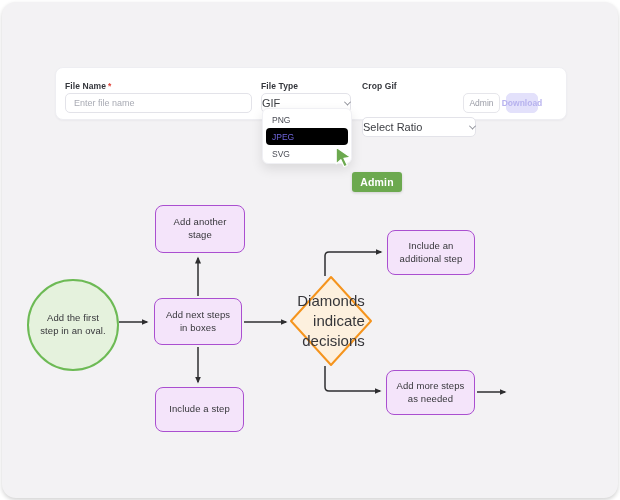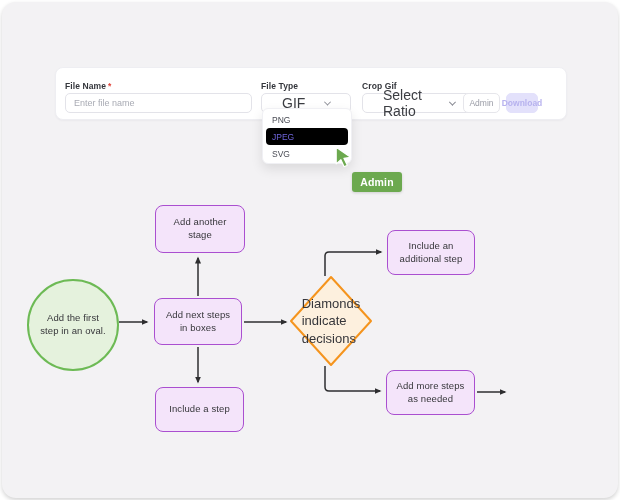--- a/index.html
+++ b/index.html
@@ -18,21 +18,21 @@
   .fld-label { position:absolute; top:13px; font-size:8.5px; font-weight:600; color:#34363c; letter-spacing:.1px; }
   .req { color:#e0443a; margin-left:2px; }
   .txt-input {
     position:absolute; left:9px; top:25px; width:187px; height:20px;
     border:1px solid #e3e3e9; border-radius:5px; font-size:9px; color:#3b3d42;
     padding:0 8px; outline:none; font-family:inherit; background:#fff;
   }
   .txt-input::placeholder { color:#a9abb4; }
   .select {
     position:absolute; top:25px; height:20px; border:1px solid #e3e3e9; border-radius:5px;
-    background:#fff; display:flex; align-items:center; padding:0 20px; font-size:14px; color:#3b3d42;
+    background:#fff; display:flex; align-items:center; padding:0 0; font-size:11px; color:#3b3d42;
     justify-content:space-between; cursor:pointer;
   }
   .chev { width:5px; height:5px; border-right:1.2px solid #8b8d96; border-bottom:1.2px solid #8b8d96; transform:rotate(45deg) translate(-1px,-1px); }
   .btn {
     position:absolute; top:25px; height:20px; border-radius:5px; font-size:8.5px;
     display:flex; align-items:center; justify-content:center; cursor:pointer; font-family:inherit;
   }
   .btn-cancel { left:407px; width:37px; background:#fff; border:1px solid #e6e6eb; color:#9a9ca6; }
   .btn-download { left:450px; width:32px; background:#e3e1fb; border:1px solid #e3e1fb; color:#b7b2ee; font-weight:600; }
   
@@ -57,22 +57,22 @@
   .oval  { background:#e5f2dd; border:2px solid #6dba55; border-radius:50%; }
   .boxn  { background:#f4e4fa; border:1.5px solid #aa4fd0; border-radius:8px; }
   #oval-start { left:25px;  top:277px; width:92px; height:92px; }
   #box-top    { left:153px; top:203px; width:90px; height:48px; }
   #box-center { left:152px; top:296px; width:88px; height:47px; }
   #box-bottom { left:153px; top:385px; width:89px; height:45px; }
   #box-tr     { left:385px; top:228px; width:88px; height:45px; }
   #box-br     { left:384px; top:368px; width:89px; height:45px; }
   #oval-end   { left:508px; top:348px; width:92px; height:92px; }
   .diamond-text { position:absolute; left:289px; top:275px; width:80px; height:88px;
-                  display:flex; align-items:center; justify-content:center; text-align:left;
-                  font-size:13px; line-height:1.32; color:#36363a; white-space:pre-line; }
+                  display:flex; align-items:center; justify-content:center; text-align:right;
+                  font-size:15px; line-height:1.32; color:#36363a; white-space:pre-line; }
   svg.connectors { position:absolute; left:0; top:0; pointer-events:none; }
 </style>
 </head>
 <body>
 
 <div class="card">
 
   <svg class="connectors" width="620" height="500" viewBox="0 0 620 500">
     <defs>
       <marker id="arr" markerWidth="8" markerHeight="8" refX="5.5" refY="3" orient="auto" markerUnits="userSpaceOnUse">
@@ -97,21 +97,21 @@
     </div>
     <input class="txt-input" type="text" placeholder="Enter file name" style="">
 
     <div class="fld-label" style="left:205px;">File Type</div>
     <div class="select" style="left:205px; width:90px;">
       <span>GIF</span>
       <span class="chev"></span>
     </div>
 
     <div class="fld-label" style="left:306px;">Crop Gif</div>
-    <div class="select" style="left:306px; width:114px;">
+    <div class="select" style="left:306px; width:114px;margin-top:24px;">
       <span>Select Ratio</span>
       <span class="chev"></span>
     </div>
 
     <button class="btn btn-cancel">Admin</button>
     <button class="btn btn-download">Download</button>
   </div>
 
   <div class="dropdown">
     <div class="dd-item">PNG</div>

